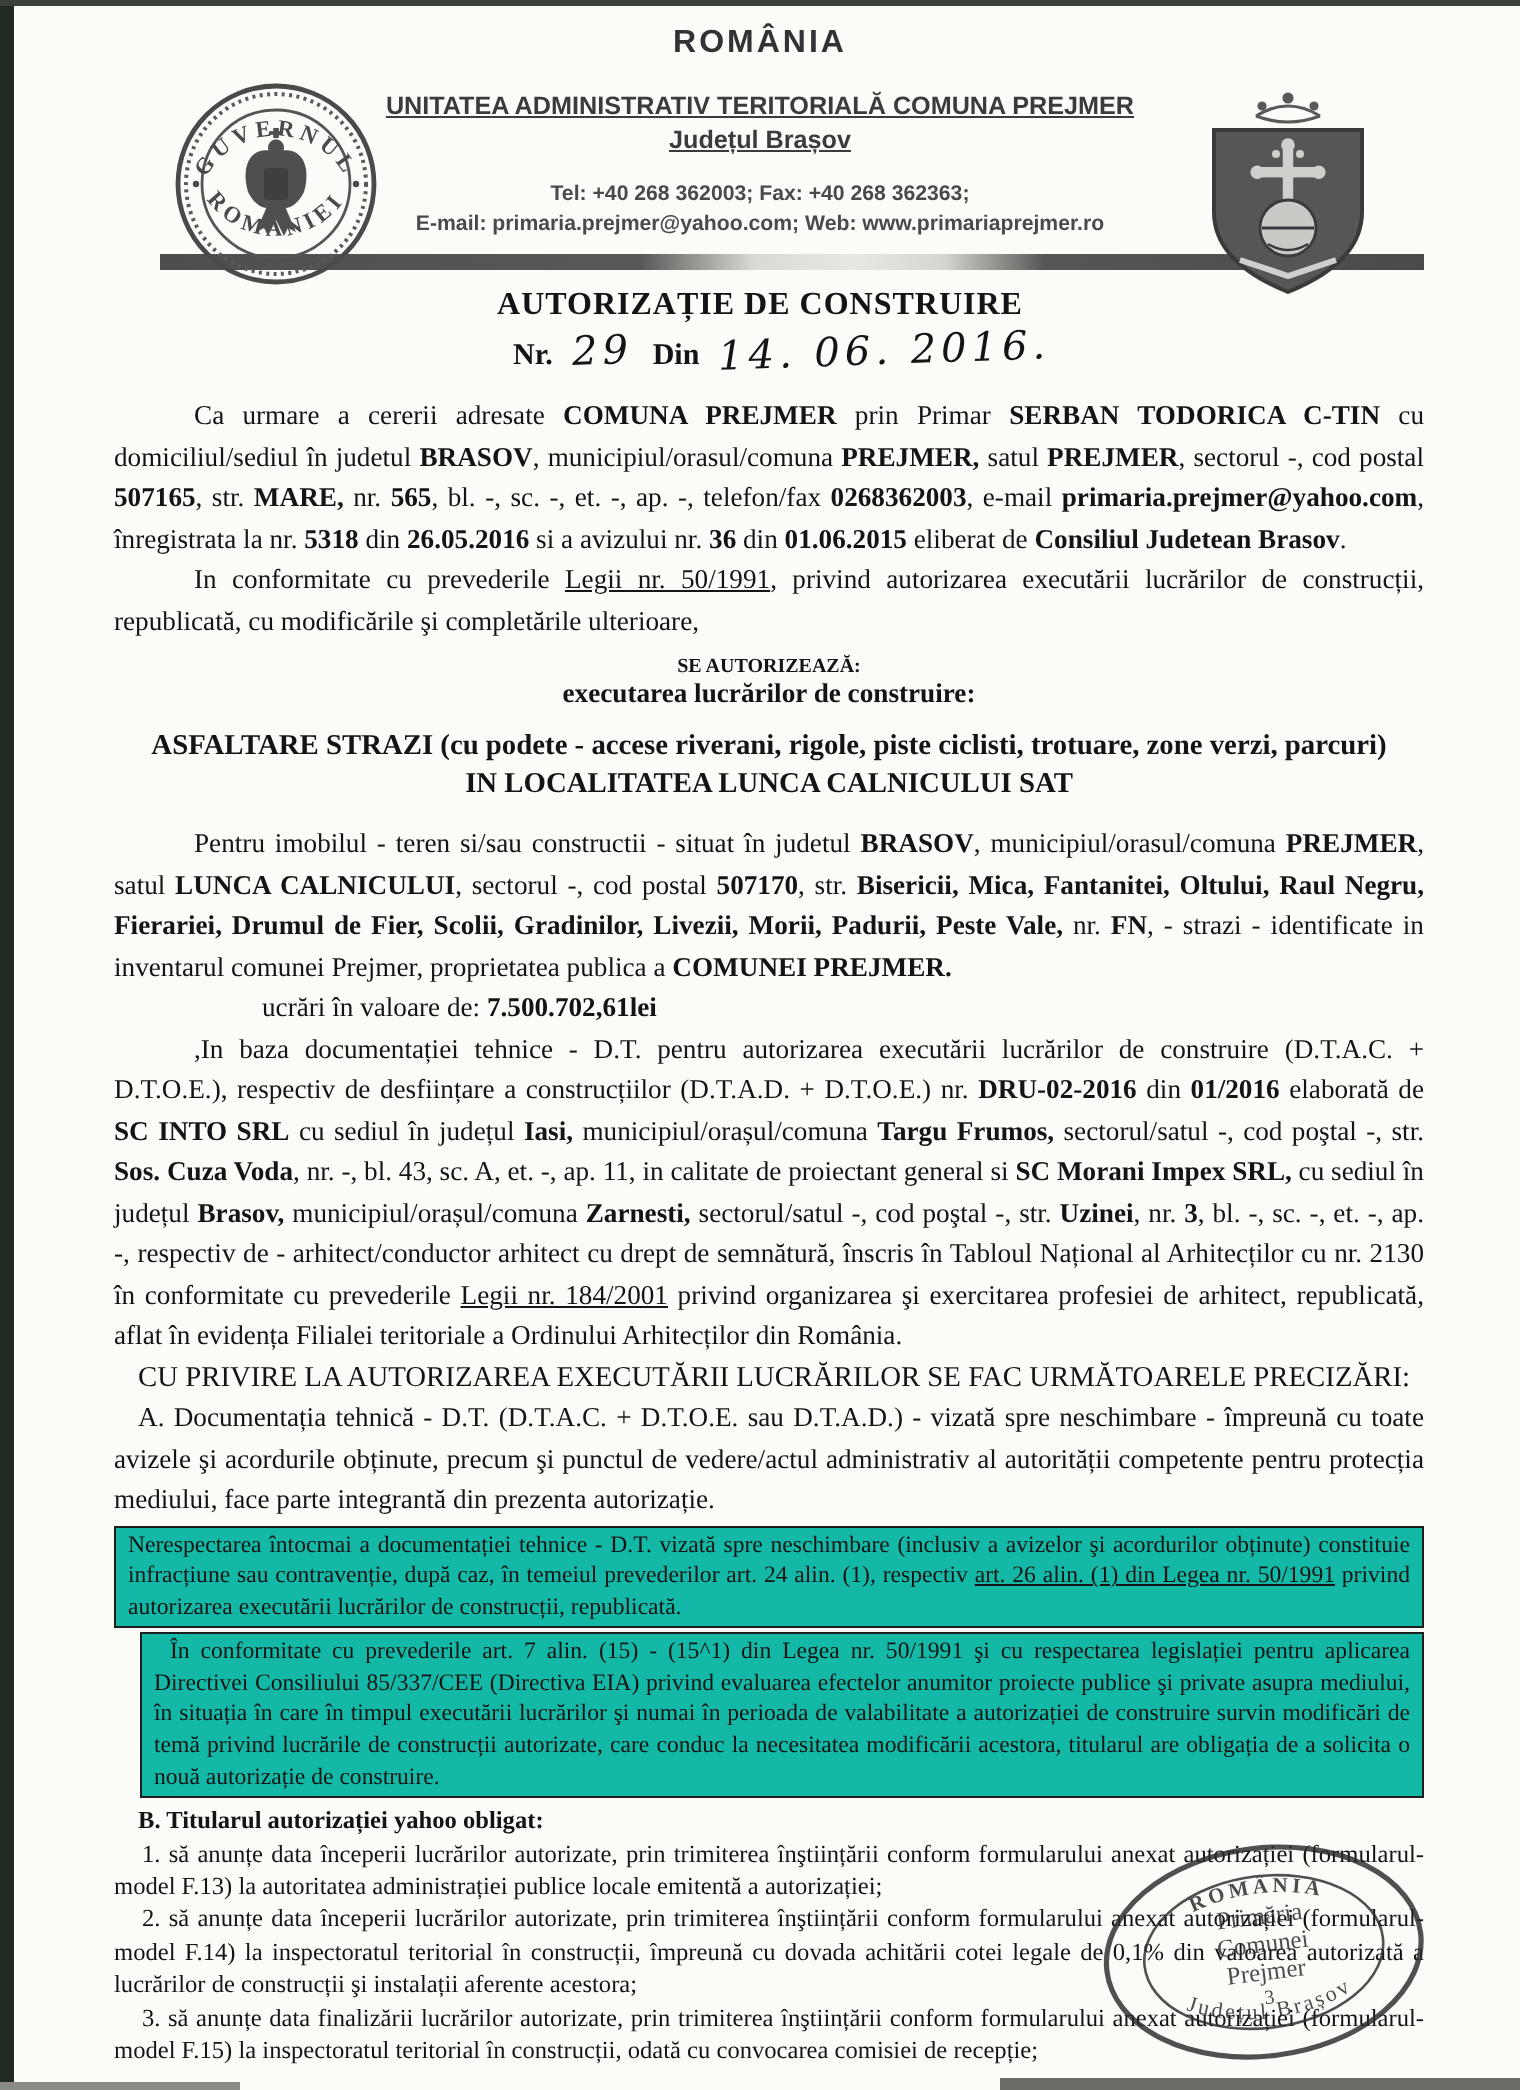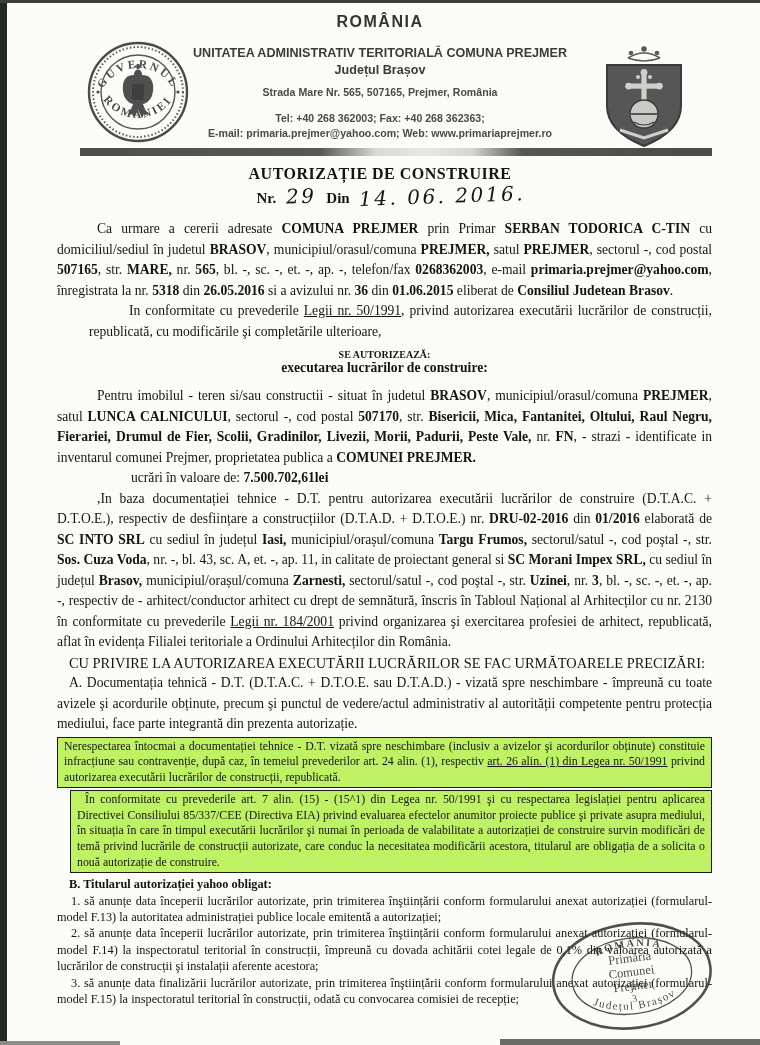--- a/index.html
+++ b/index.html
@@ -8,21 +8,21 @@
   
   .edge-left{position:absolute;left:0;top:0;width:7px;height:1045px;background:#202a22;}
   .edge-top{position:absolute;left:0;top:0;width:760px;height:3px;background:#3a3f3a;}
   .edge-bottom-r{position:absolute;left:500px;bottom:0;width:260px;height:6px;background:#6a6a66;}
   .edge-bottom-l{position:absolute;left:0;bottom:0;width:120px;height:4px;background:#8a8a86;}
 
   
   header{position:relative;padding-top:13px;text-align:center;
          font-family:"Liberation Sans",sans-serif;color:#3b3b3b;}
   .country{font-size:16px;font-weight:bold;letter-spacing:1.5px;color:#333;}
-  .hdr-center{margin:0 160px;}
+  .hdr-center{margin:0 160px;text-decoration:underline;}
   .org1{margin-top:15px;font-size:12.6px;font-weight:bold;line-height:15px;}
   .org2{font-size:12.6px;font-weight:bold;margin-top:2px;}
   .addr{margin-top:9px;font-size:10.6px;font-weight:bold;color:#4a4a4a;}
   .tel{margin-top:14px;font-size:10.6px;font-weight:bold;color:#4a4a4a;}
   .email{margin-top:3px;font-size:10.6px;font-weight:bold;color:#4a4a4a;}
   .gov-seal{position:absolute;left:86px;top:40px;}
   .arms{position:absolute;right:70px;top:44px;}
 
   .sep{height:8px;margin:9px 48px 0 80px;
        background:linear-gradient(90deg,#4e4e4c 0%,#585856 38%,#d9d9d5 47%,#e7e7e3 55%,#d5d5d1 62%,#565654 70%,#4a4a48 100%);}
@@ -30,34 +30,34 @@
   
   .doc-title{margin-top:9px;text-align:center;font-size:16px;font-weight:bold;letter-spacing:.5px;}
   .doc-nr{text-align:center;font-size:15px;font-weight:bold;margin-top:1px;transform:translateX(14px);}
   .hand{font-family:"DejaVu Serif",serif;font-style:italic;font-weight:normal;font-size:20px;
         letter-spacing:2.5px;display:inline-block;transform:rotate(-2deg);padding:0 6px;}
 
   
   .content{padding:0 48px 0 57px;}
   .body-p{font-size:13.6px;line-height:20.5px;text-align:justify;margin:0;}
   .p1{margin-top:11px;text-indent:40px;}
-  .p2{text-indent:40px;margin-left:32px;}
+  .p2{text-indent:40px;}
   .center-b{ text-align:center;font-weight:bold;margin:0;}
   .h-auth{font-size:10px;margin-top:7px;}
   .h-auth2{font-size:13.6px;}
   .work{font-size:14.4px;line-height:19px;margin:9px 14px 0 14px;}
   .p3{margin-top:10px;text-indent:40px;}
   .pval{margin-left:74px;margin-top:0;}
   .p5{text-indent:40px;}
   .p6{font-size:14.4px;text-indent:12px;text-align:justify;}
   .p7{text-indent:12px;}
   .b{font-weight:bold;}
   .u{text-decoration:underline;}
 
-  .legalbox{border:1.2px solid #1d1d1d;background:#bef264;padding:1px 6px 2px 6px;
+  .legalbox{border:1.2px solid #1d1d1d;background:#14b8a6;padding:1px 6px 2px 6px;
             font-size:11.8px;line-height:15.6px;text-align:justify;margin:2px 0 0 0;}
   .box2{text-indent:8px;margin-left:13px;}
 
   .secB{font-size:12.3px;line-height:16.4px;margin-top:3px;}
   .secB p{margin:0;text-align:justify;}
   .secB .bh{font-weight:bold;text-indent:12px;}
   .secB .it{text-indent:14px;}
 
   
   .stamp{position:absolute;left:546px;top:918px;opacity:.82;transform:rotate(-7deg);}
@@ -130,21 +130,20 @@
         <line x1="33" y1="70" x2="59" y2="70" stroke="#3a3a3a" stroke-width="1.6"></line>
         <path d="M36 78 Q46 84 56 78" fill="none" stroke="#3a3a3a" stroke-width="1.2"></path>
       </g>
 
       <path d="M22 86 L46 94 L70 86" fill="none" stroke="#cfcfcb" stroke-width="3"></path>
     </svg>
 
     <div class="hdr-center">
       <div class="org1">UNITATEA ADMINISTRATIV TERITORIALĂ COMUNA PREJMER</div>
       <div class="org2">Județul Brașov</div>
-      <div class="addr">Strada Mare Nr. 565, 507165, Prejmer, România</div>
     </div>
     <div class="tel">Tel: +40 268 362003;  Fax: +40 268 362363;</div>
     <div class="email">E-mail: primaria.prejmer@yahoo.com;  Web: www.primariaprejmer.ro</div>
   </header>
 
   <div class="sep"></div>
 
   <div class="doc-title">AUTORIZAȚIE  DE  CONSTRUIRE</div>
   <div class="doc-nr">
     <span>Nr.</span>
@@ -152,20 +151,21 @@
     <span>Din</span>
     <span class="hand">14. 06. 2016.</span>
   </div>
 
   <div class="content">
     <p class="body-p p1"><span>Ca urmare a cererii adresate </span><span class="b">COMUNA PREJMER</span><span> prin Primar </span><span class="b">SERBAN TODORICA C-TIN</span><span> cu domiciliul/sediul în judetul </span><span class="b">BRASOV</span><span>, municipiul/orasul/comuna </span><span class="b">PREJMER,</span><span> satul </span><span class="b">PREJMER</span><span>, sectorul -, cod postal </span><span class="b">507165</span><span>, str. </span><span class="b">MARE,</span><span> nr. </span><span class="b">565</span><span>, bl. -, sc. -, et. -, ap. -, telefon/fax </span><span class="b">0268362003</span><span>, e-mail </span><span class="b">primaria.prejmer@yahoo.com</span><span>, înregistrata la nr. </span><span class="b">5318</span><span> din </span><span class="b">26.05.2016</span><span> si a avizului nr. </span><span class="b">36</span><span> din </span><span class="b">01.06.2015</span><span> eliberat de </span><span class="b">Consiliul Judetean Brasov</span><span>.</span></p>
     <p class="body-p p2"><span>In conformitate cu prevederile </span><span class="u">Legii nr. 50/1991</span><span>, privind autorizarea executării lucrărilor de construcții, republicată, cu modificările şi completările ulterioare,</span></p>
 
     <p class="center-b h-auth">SE AUTORIZEAZĂ:</p>
     <p class="center-b h-auth2">executarea lucrărilor de construire:</p>
+    <p class="center-b work">ASFALTARE STRAZI (cu podete - accese riverani, rigole, piste ciclisti, trotuare, zone verzi, parcuri) IN LOCALITATEA LUNCA CALNICULUI SAT</p>
 
     <p class="body-p p3"><span>Pentru imobilul - teren si/sau constructii - situat în judetul </span><span class="b">BRASOV</span><span>, municipiul/orasul/comuna </span><span class="b">PREJMER</span><span>, satul </span><span class="b">LUNCA CALNICULUI</span><span>, sectorul -, cod postal </span><span class="b">507170</span><span>, str. </span><span class="b">Bisericii, Mica, Fantanitei, Oltului, Raul Negru, Fierariei, Drumul de Fier, Scolii, Gradinilor, Livezii, Morii, Padurii, Peste Vale,</span><span> nr. </span><span class="b">FN</span><span>, - strazi - identificate in inventarul comunei Prejmer, proprietatea publica a </span><span class="b">COMUNEI PREJMER.</span></p>
     <p class="body-p pval"><span>ucrări în valoare de: </span><span class="b">7.500.702,61lei</span></p>
     <p class="body-p p5"><span>,In baza documentației tehnice - D.T. pentru autorizarea executării lucrărilor de construire (D.T.A.C. + D.T.O.E.), respectiv de desființare a construcțiilor (D.T.A.D. + D.T.O.E.) nr. </span><span class="b">DRU-02-2016</span><span> din </span><span class="b">01/2016</span><span> elaborată de </span><span class="b">SC INTO SRL</span><span> cu sediul în județul </span><span class="b">Iasi,</span><span> municipiul/orașul/comuna </span><span class="b">Targu Frumos,</span><span> sectorul/satul -, cod poştal -, str. </span><span class="b">Sos. Cuza Voda</span><span>, nr. -, bl. 43, sc. A, et. -, ap. 11, in calitate de proiectant general si </span><span class="b">SC Morani Impex SRL,</span><span> cu sediul în județul </span><span class="b">Brasov,</span><span> municipiul/orașul/comuna </span><span class="b">Zarnesti,</span><span> sectorul/satul -, cod poştal -, str. </span><span class="b">Uzinei</span><span>, nr. </span><span class="b">3</span><span>, bl. -, sc. -, et. -, ap. -, respectiv de - arhitect/conductor arhitect cu drept de semnătură, înscris în Tabloul Național al Arhitecților cu nr. 2130 în conformitate cu prevederile </span><span class="u">Legii nr. 184/2001</span><span> privind organizarea şi exercitarea profesiei de arhitect, republicată, aflat în evidența Filialei teritoriale a Ordinului Arhitecților din România.</span></p>
     <p class="body-p p6"><span>CU PRIVIRE LA AUTORIZAREA EXECUTĂRII LUCRĂRILOR SE FAC URMĂTOARELE PRECIZĂRI:</span></p>
     <p class="body-p p7"><span>A. Documentația tehnică - D.T. (D.T.A.C. + D.T.O.E. sau D.T.A.D.) - vizată spre neschimbare - împreună cu toate avizele şi acordurile obținute, precum şi punctul de vedere/actul administrativ al autorității competente pentru protecția mediului, face parte integrantă din prezenta autorizație.</span></p>
 
     <div class="legalbox"><span>Nerespectarea întocmai a documentației tehnice - D.T. vizată spre neschimbare (inclusiv a avizelor şi acordurilor obținute) constituie infracțiune sau contravenție, după caz, în temeiul prevederilor art. 24 alin. (1), respectiv </span><span class="u">art. 26 alin. (1) din Legea nr. 50/1991</span><span> privind autorizarea executării lucrărilor de construcții, republicată.</span></div>
     <div class="legalbox box2"><span>În conformitate cu prevederile art. 7 alin. (15) - (15^1) din Legea nr. 50/1991 şi cu respectarea legislației pentru aplicarea Directivei Consiliului 85/337/CEE (Directiva EIA) privind evaluarea efectelor anumitor proiecte publice şi private asupra mediului, în situația în care în timpul executării lucrărilor şi numai în perioada de valabilitate a autorizației de construire survin modificări de temă privind lucrările de construcții autorizate, care conduc la necesitatea modificării acestora, titularul are obligația de a solicita o nouă autorizație de construire.</span></div>
 

